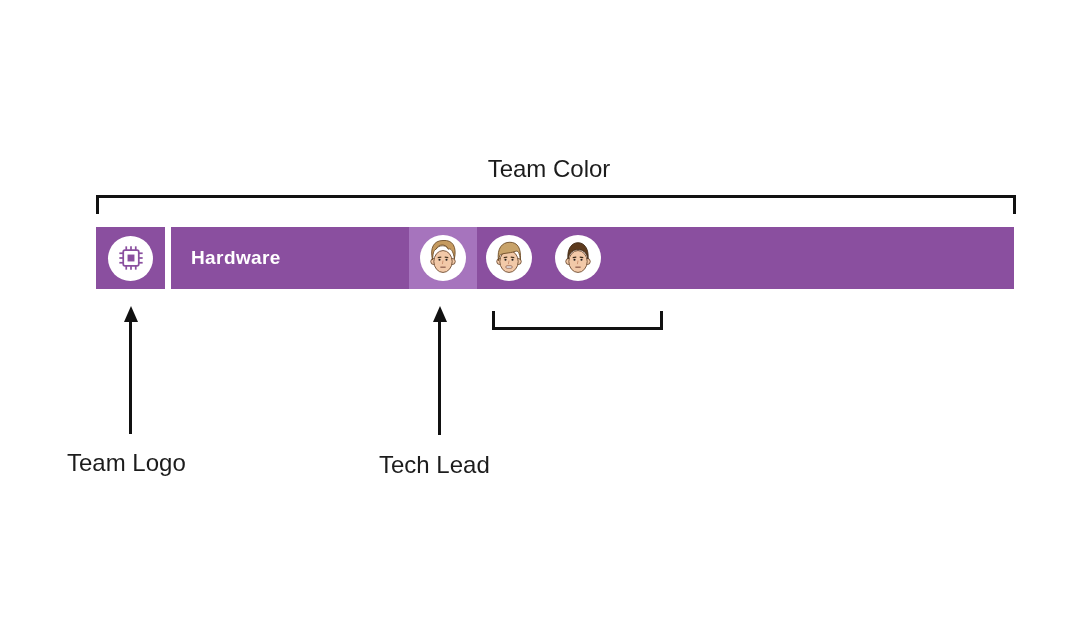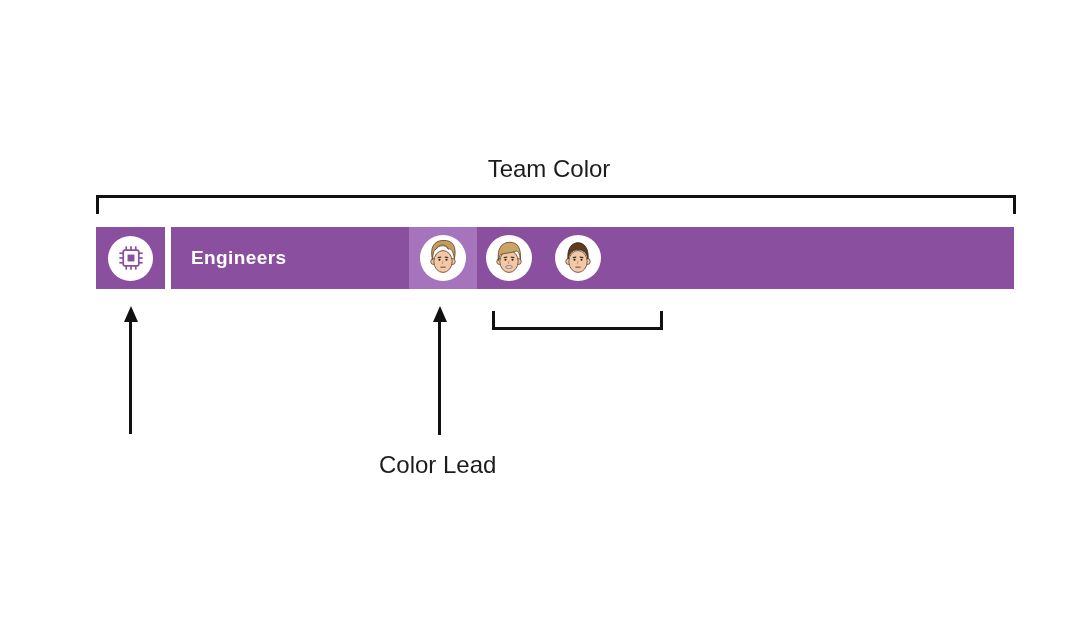--- a/index.html
+++ b/index.html
@@ -91,21 +91,21 @@
           <rect x="13" y="13" width="18" height="18" rx="2"></rect>
         </g>
         <rect x="18" y="18" width="8" height="8" fill="#8a4f9f"></rect>
       </svg>
     </div>
   </div>
 
   <div class="team-bar">
     <div class="lead-segment"></div>
 
-    <div class="team-name">Engineers</div>
+    <div class="team-name">Hardware</div>
 
     <div class="avatar" style="left:249px;">
       <svg width="42" height="42" viewBox="0 0 48 48">
         <circle cx="13.5" cy="28" r="3.5" fill="#f2c9a8" stroke="#6b4a30" stroke-width="1"></circle>
         <circle cx="34.5" cy="28" r="3.5" fill="#f2c9a8" stroke="#6b4a30" stroke-width="1"></circle>
         <ellipse cx="24" cy="28" rx="10.5" ry="12.5" fill="#f2c9a8" stroke="#6b4a30" stroke-width="1"></ellipse>
         <path d="M12,26 C9,13 13,4 24,4 C35,3 40,11 37,25 C36,17 33,12 30,14 C27,7 19,8 16,14 C13,15 12.5,20 12,26 Z" fill="#c59a5f" stroke="#6b4a26" stroke-width="1"></path>
         <path d="M16,14 C19,9 27,9 30,13" fill="none" stroke="#6b4a26" stroke-width="0.8"></path>
         <line x1="18" y1="23.5" x2="22" y2="23" stroke="#4a3520" stroke-width="1.4"></line>
         <line x1="26" y1="23" x2="30" y2="23.5" stroke="#4a3520" stroke-width="1.4"></line>
@@ -142,20 +142,21 @@
         <circle cx="20" cy="26" r="1.2" fill="#222222"></circle>
         <circle cx="28" cy="26" r="1.2" fill="#222222"></circle>
         <path d="M24,27 L23.3,31" stroke="#c98b6a" stroke-width="1" fill="none"></path>
         <line x1="21" y1="34.5" x2="27" y2="34.5" stroke="#8a5a4a" stroke-width="1.4"></line>
       </svg>
     </div>
   </div>
 
   <div class="arrow-head" style="left:124px; top:306px;"></div>
   <div class="arrow-shaft" style="left:129px; top:320px; height:114px;"></div>
+  <div class="callout" style="left:67px; top:449px;">Team Logo</div>
 
   <div class="arrow-head" style="left:433px; top:306px;"></div>
   <div class="arrow-shaft" style="left:438px; top:320px; height:115px;"></div>
-  <div class="callout" style="left:379px; top:451px;">Color Lead</div>
+  <div class="callout" style="left:379px; top:451px;">Tech Lead</div>
 
   <div class="bracket-open-up" style="left:492px; top:311px; width:165px; height:16px;"></div>
 
 </div>
 
 </body></html>

